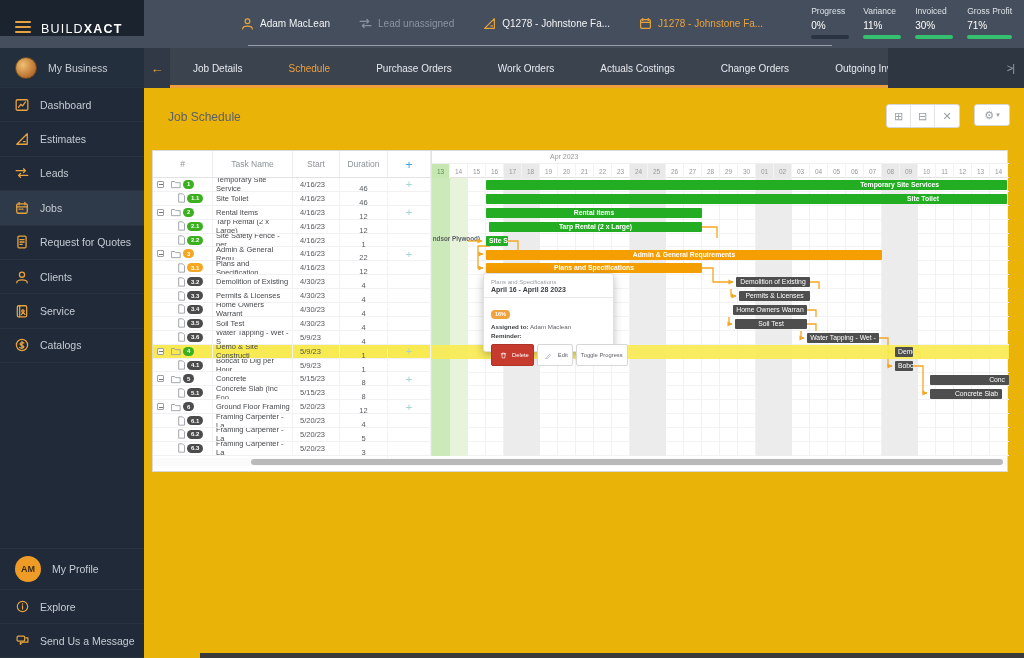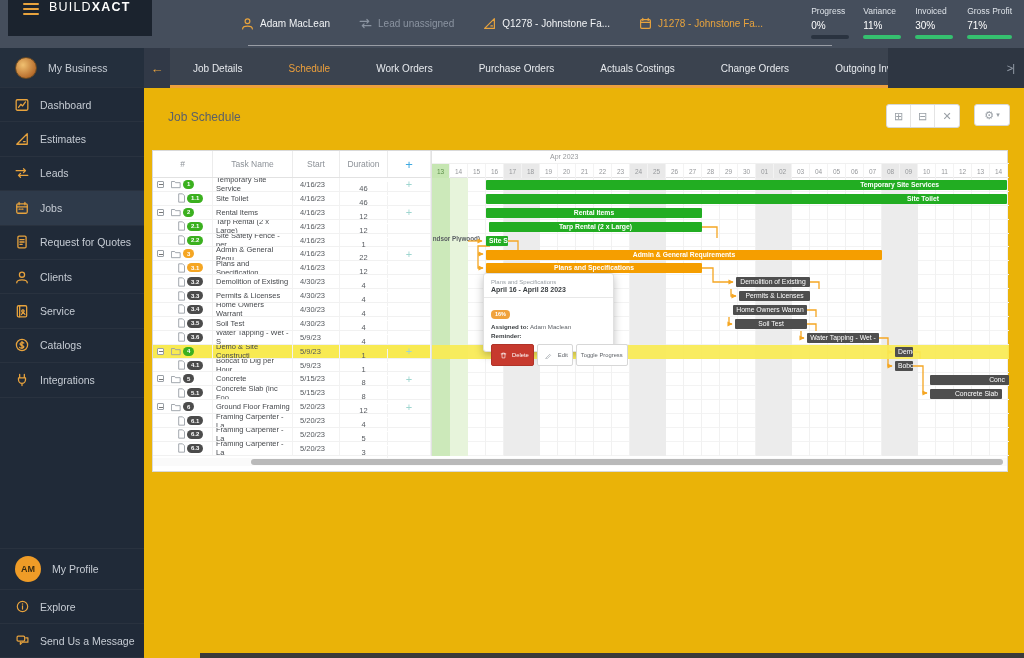--- a/index.html
+++ b/index.html
@@ -1,21 +1,21 @@
 <!DOCTYPE html>
 <html><head>
 <meta charset="utf-8">
 <style>
   * { margin:0; padding:0; box-sizing:border-box; }
   html,body { width:1024px; height:658px; font-family:"Liberation Sans", sans-serif; background:#eef0ee; overflow:hidden; }
   .app { position:relative; width:1024px; height:658px; background:#eef0ee; }
 
   
   .topbar { position:absolute; left:0; top:0; width:1024px; height:48px; background:#454e5c; }
-  .logo-area { position:absolute; left:8px; top:0; width:144px; height:36px; background:#1b232e; display:flex; align-items:flex-start; }
+  .logo-area { position:absolute; left:0; top:0; width:144px; height:36px; background:#1b232e; display:flex; align-items:flex-end; }
   .hamburger { margin-left:15px; width:16px; cursor:pointer; }
   .hamburger div { height:2px; background:#e8a33d; margin:3px 0; border-radius:1px; }
   .logo-text { margin-left:10px; color:#fff; font-size:12.5px; letter-spacing:1.2px; }
   .logo-text .lt { font-weight:400; } .logo-text .bd { font-weight:700; }
   .topbar-items { position:absolute; left:240px; top:0; height:46px; display:flex; align-items:center; gap:28px; }
   .tb-item { display:flex; align-items:center; gap:6px; font-size:10px; color:#f2f4f6; cursor:pointer; white-space:nowrap; }
   .tb-item.muted { color:#8b94a1; }
   .tb-item.active { color:#e8a33d; }
   .tb-divider { position:absolute; left:248px; top:45px; width:584px; height:1px; background:rgba(255,255,255,0.45); }
   .stats { position:absolute; right:12px; top:6px; display:flex; gap:14px; }
@@ -196,22 +196,22 @@
         <span class="lt">BUILD</span><span class="bd">XACT</span>
       </div>
     </div>
   </div>
 
   <div class="tabbar">
     <div class="back-btn">←</div>
     <div class="tabs" id="tabs">
         <div class="tab">Job Details</div>
         <div class="tab active">Schedule</div>
+        <div class="tab">Purchase Orders</div>
         <div class="tab">Work Orders</div>
-        <div class="tab">Purchase Orders</div>
         <div class="tab">Actuals Costings</div>
         <div class="tab">Change Orders</div>
         <div class="tab">Outgoing Invoices</div>
       </div>
     <div class="tab-underline"></div>
     <div class="tab-right">
       <span class="overflow-arrow">&gt;|</span>
     </div>
   </div>
 
@@ -283,28 +283,20 @@
           <span>Service</span>
         </div>
         <div class="side-item">
           <span class="side-icon">
             <svg width="14" height="14" viewBox="0 0 12 12" fill="none" stroke="#e8a33d" stroke-width="1.1" stroke-linecap="round" stroke-linejoin="round" style="color:#e8a33d">
               <circle cx="6" cy="6" r="4.8"></circle>
               <path d="M6,3 v6 M7.6,4.3 c-1.8,-1 -3.6,0 -3.2,1.2 c0.4,1.2 3.2,0.8 3.2,2 c0,1.2 -2.4,1.6 -3.6,0.6"></path>
             </svg>
           </span>
           <span>Catalogs</span>
-        </div>
-        <div class="side-item">
-          <span class="side-icon">
-            <svg width="14" height="14" viewBox="0 0 12 12" fill="none" stroke="#e8a33d" stroke-width="1.1" stroke-linecap="round" stroke-linejoin="round" style="color:#e8a33d">
-              <path d="M4,1.2 v3 M8,1.2 v3 M3,4.2 h6 v1.6 a3,3 0 0 1 -6,0 z M6,9 v1.8"></path>
-            </svg>
-          </span>
-          <span>Integrations</span>
         </div>
       </div>
     <div class="side-footer">
       <div class="side-item profile">
         <span class="am-avatar">AM</span>
         <span>My Profile</span>
       </div>
       <div id="side-footer-items">
           <div class="side-item footer-item">
             <span class="side-icon">

